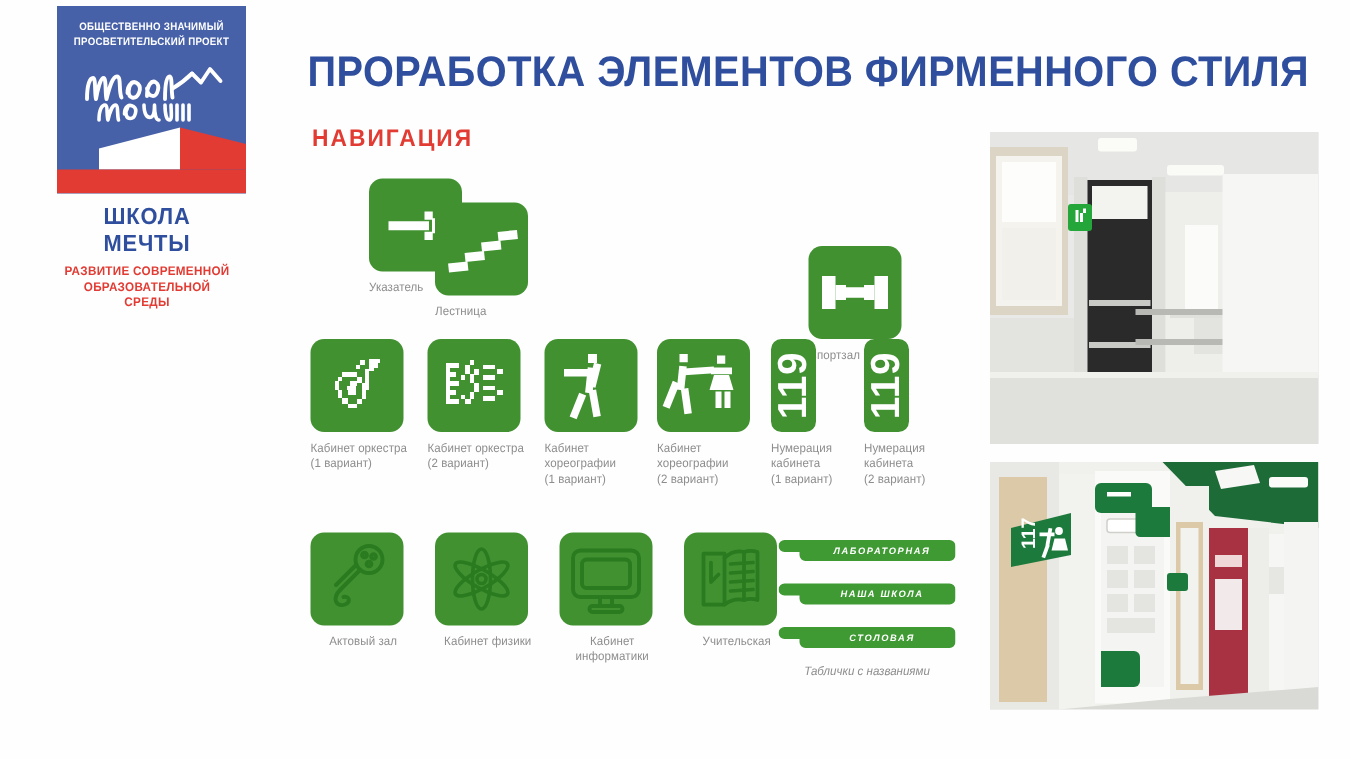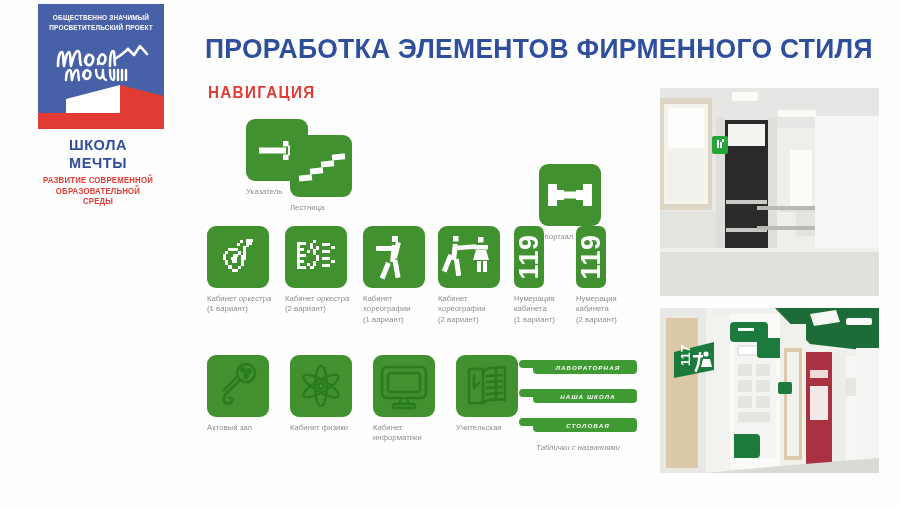--- a/index.html
+++ b/index.html
@@ -231,21 +231,21 @@
       <div class="cell" style="left:369px;top:0px;width:53px;">
         <div class="numtile" style="width:30px;height:62px;">
           <span>119</span>
         </div>
         <div class="caption" style="white-space:pre-line;">Нумерация
 кабинета
 (2 вариант)</div>
       </div>
     </div>
 
-    <div class="row" style="height:100px;margin-top:14px;">
+    <div class="row" style="height:100px;margin-top:14px;text-align:center;">
 
       <div class="cell" style="left:0px;top:0px;width:74px;">
         <div class="tile" style="width:62px;height:62px;">
           <svg width="62" height="62" viewBox="0 0 62 62">
             <g fill="none" stroke="#2a7a20" stroke-width="2.6" stroke-linecap="round" stroke-linejoin="round">
               <circle cx="39" cy="18" r="9"></circle>
               <circle cx="36" cy="15" r="1.6"></circle>
               <circle cx="42" cy="16" r="1.6"></circle>
               <circle cx="39" cy="21" r="1.6"></circle>
               <path d="M33 25 L20 38"></path>

